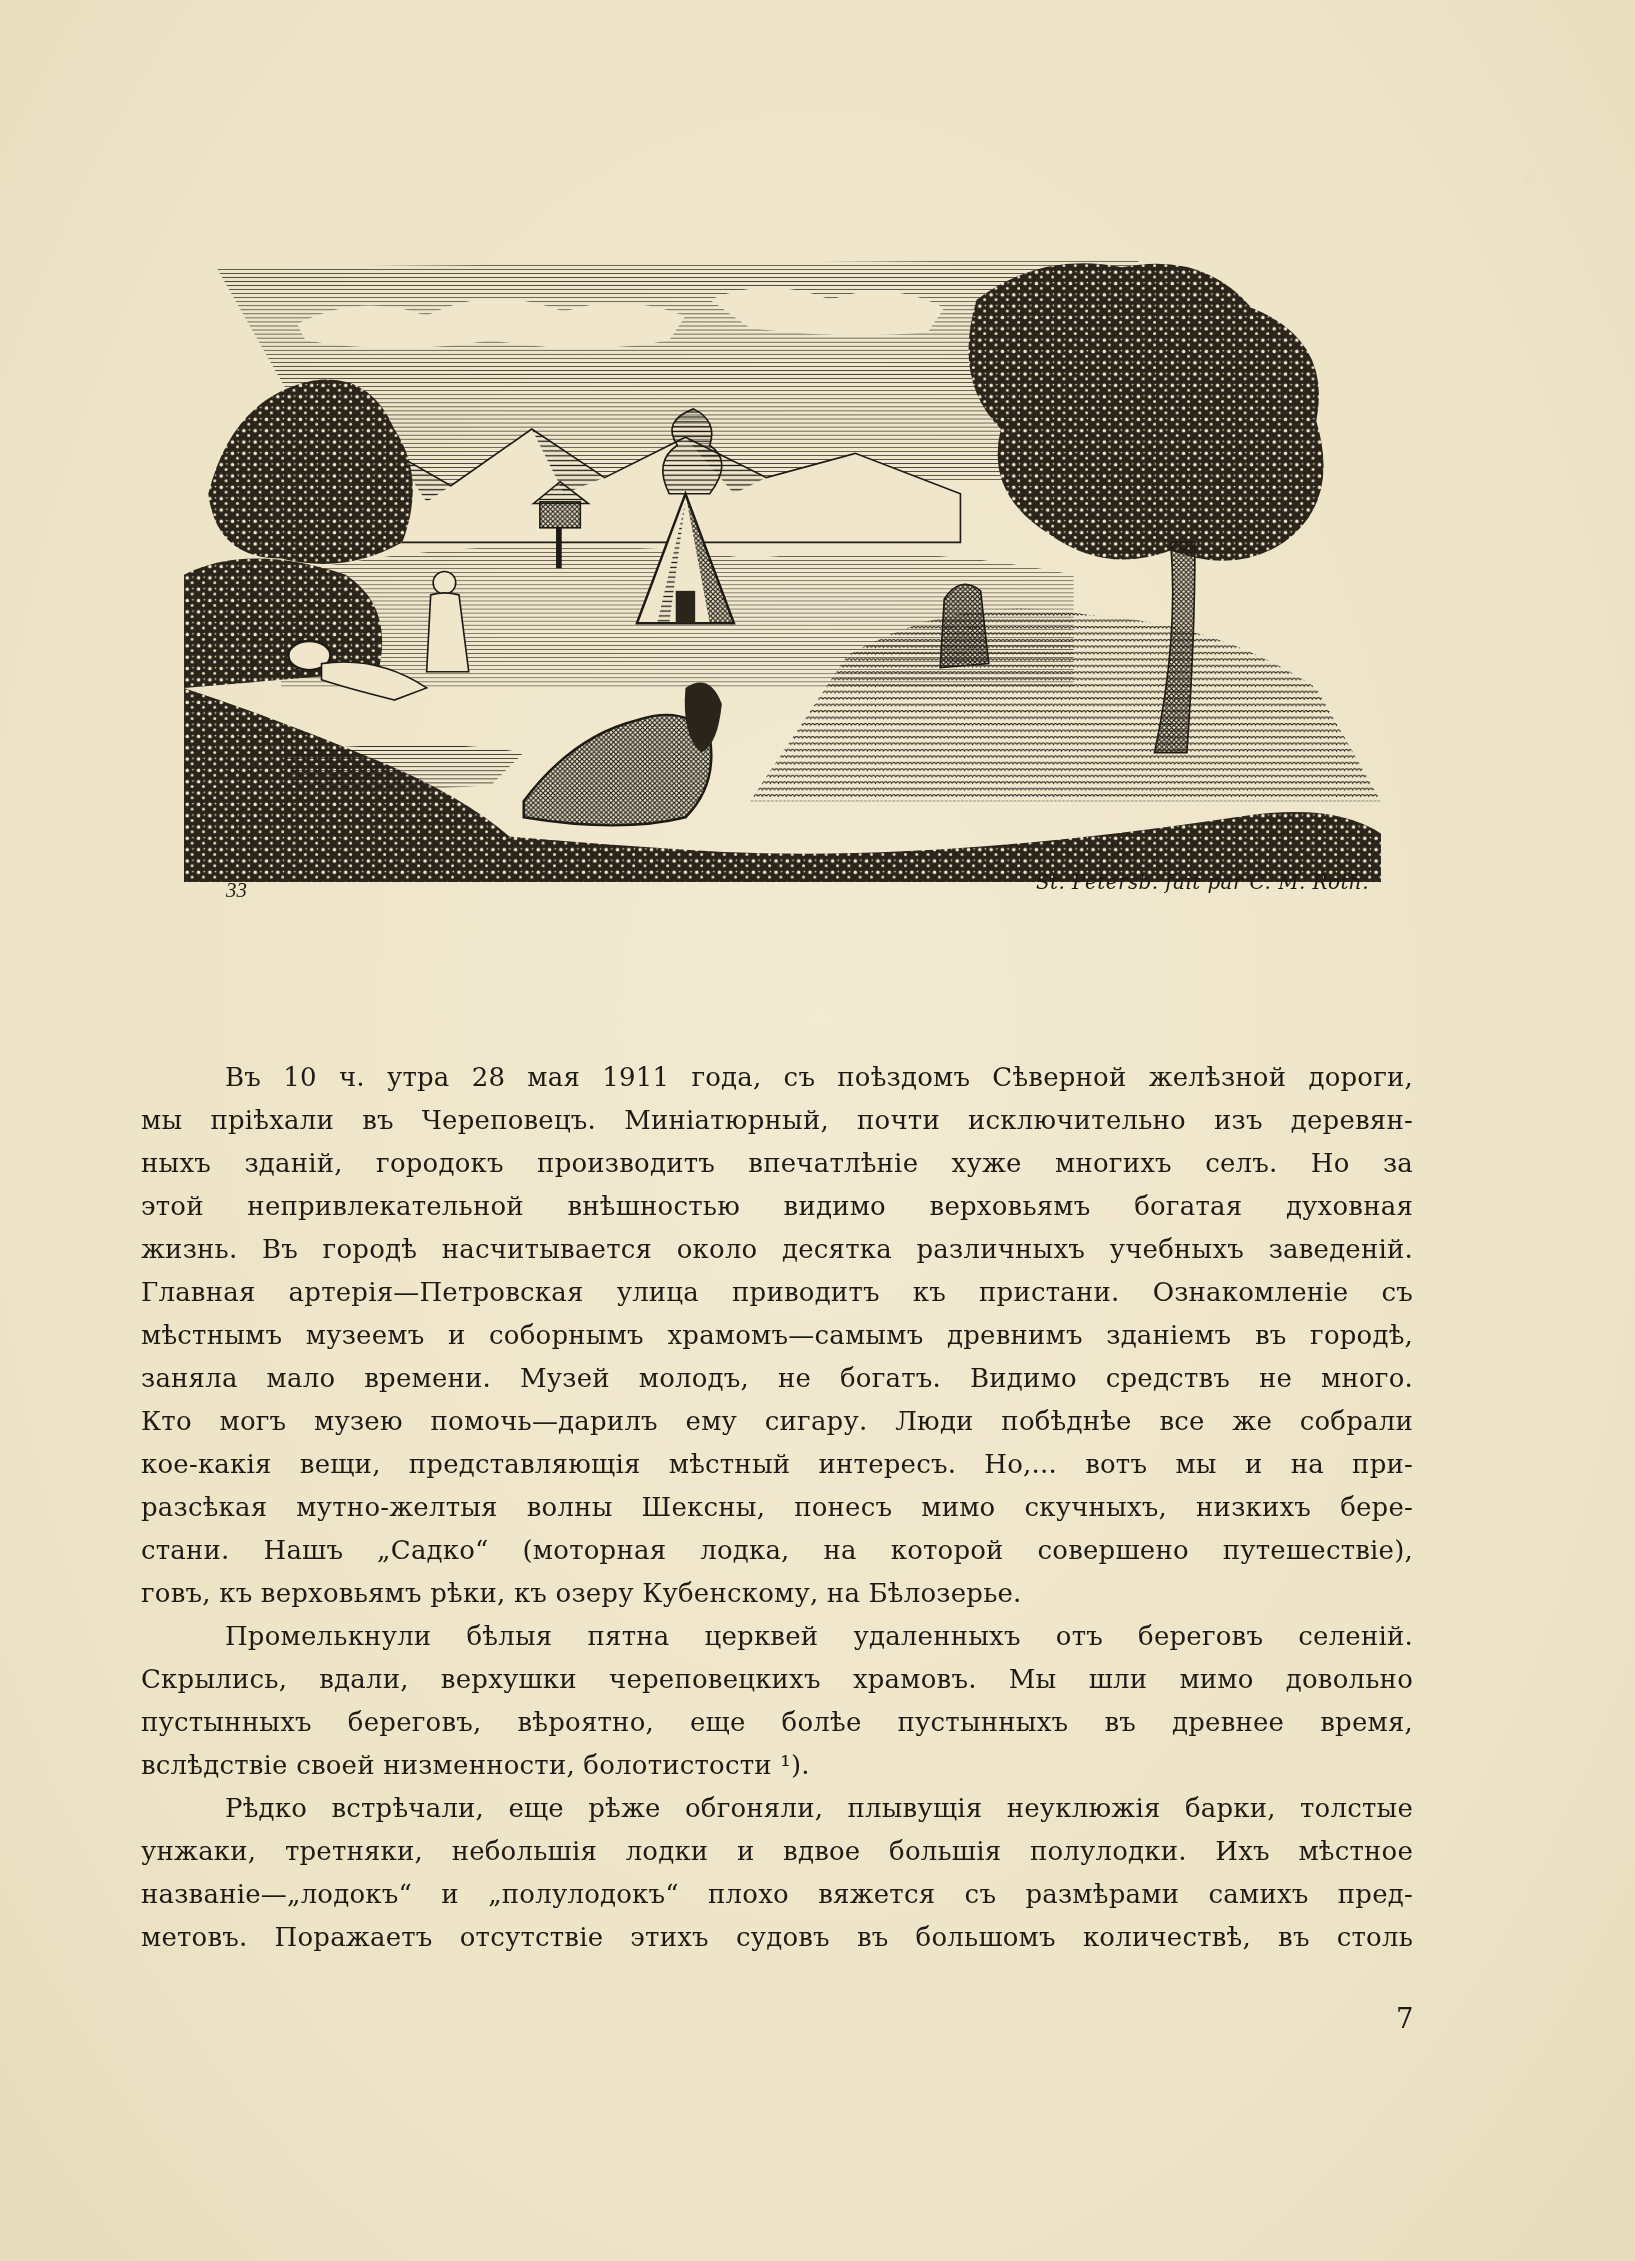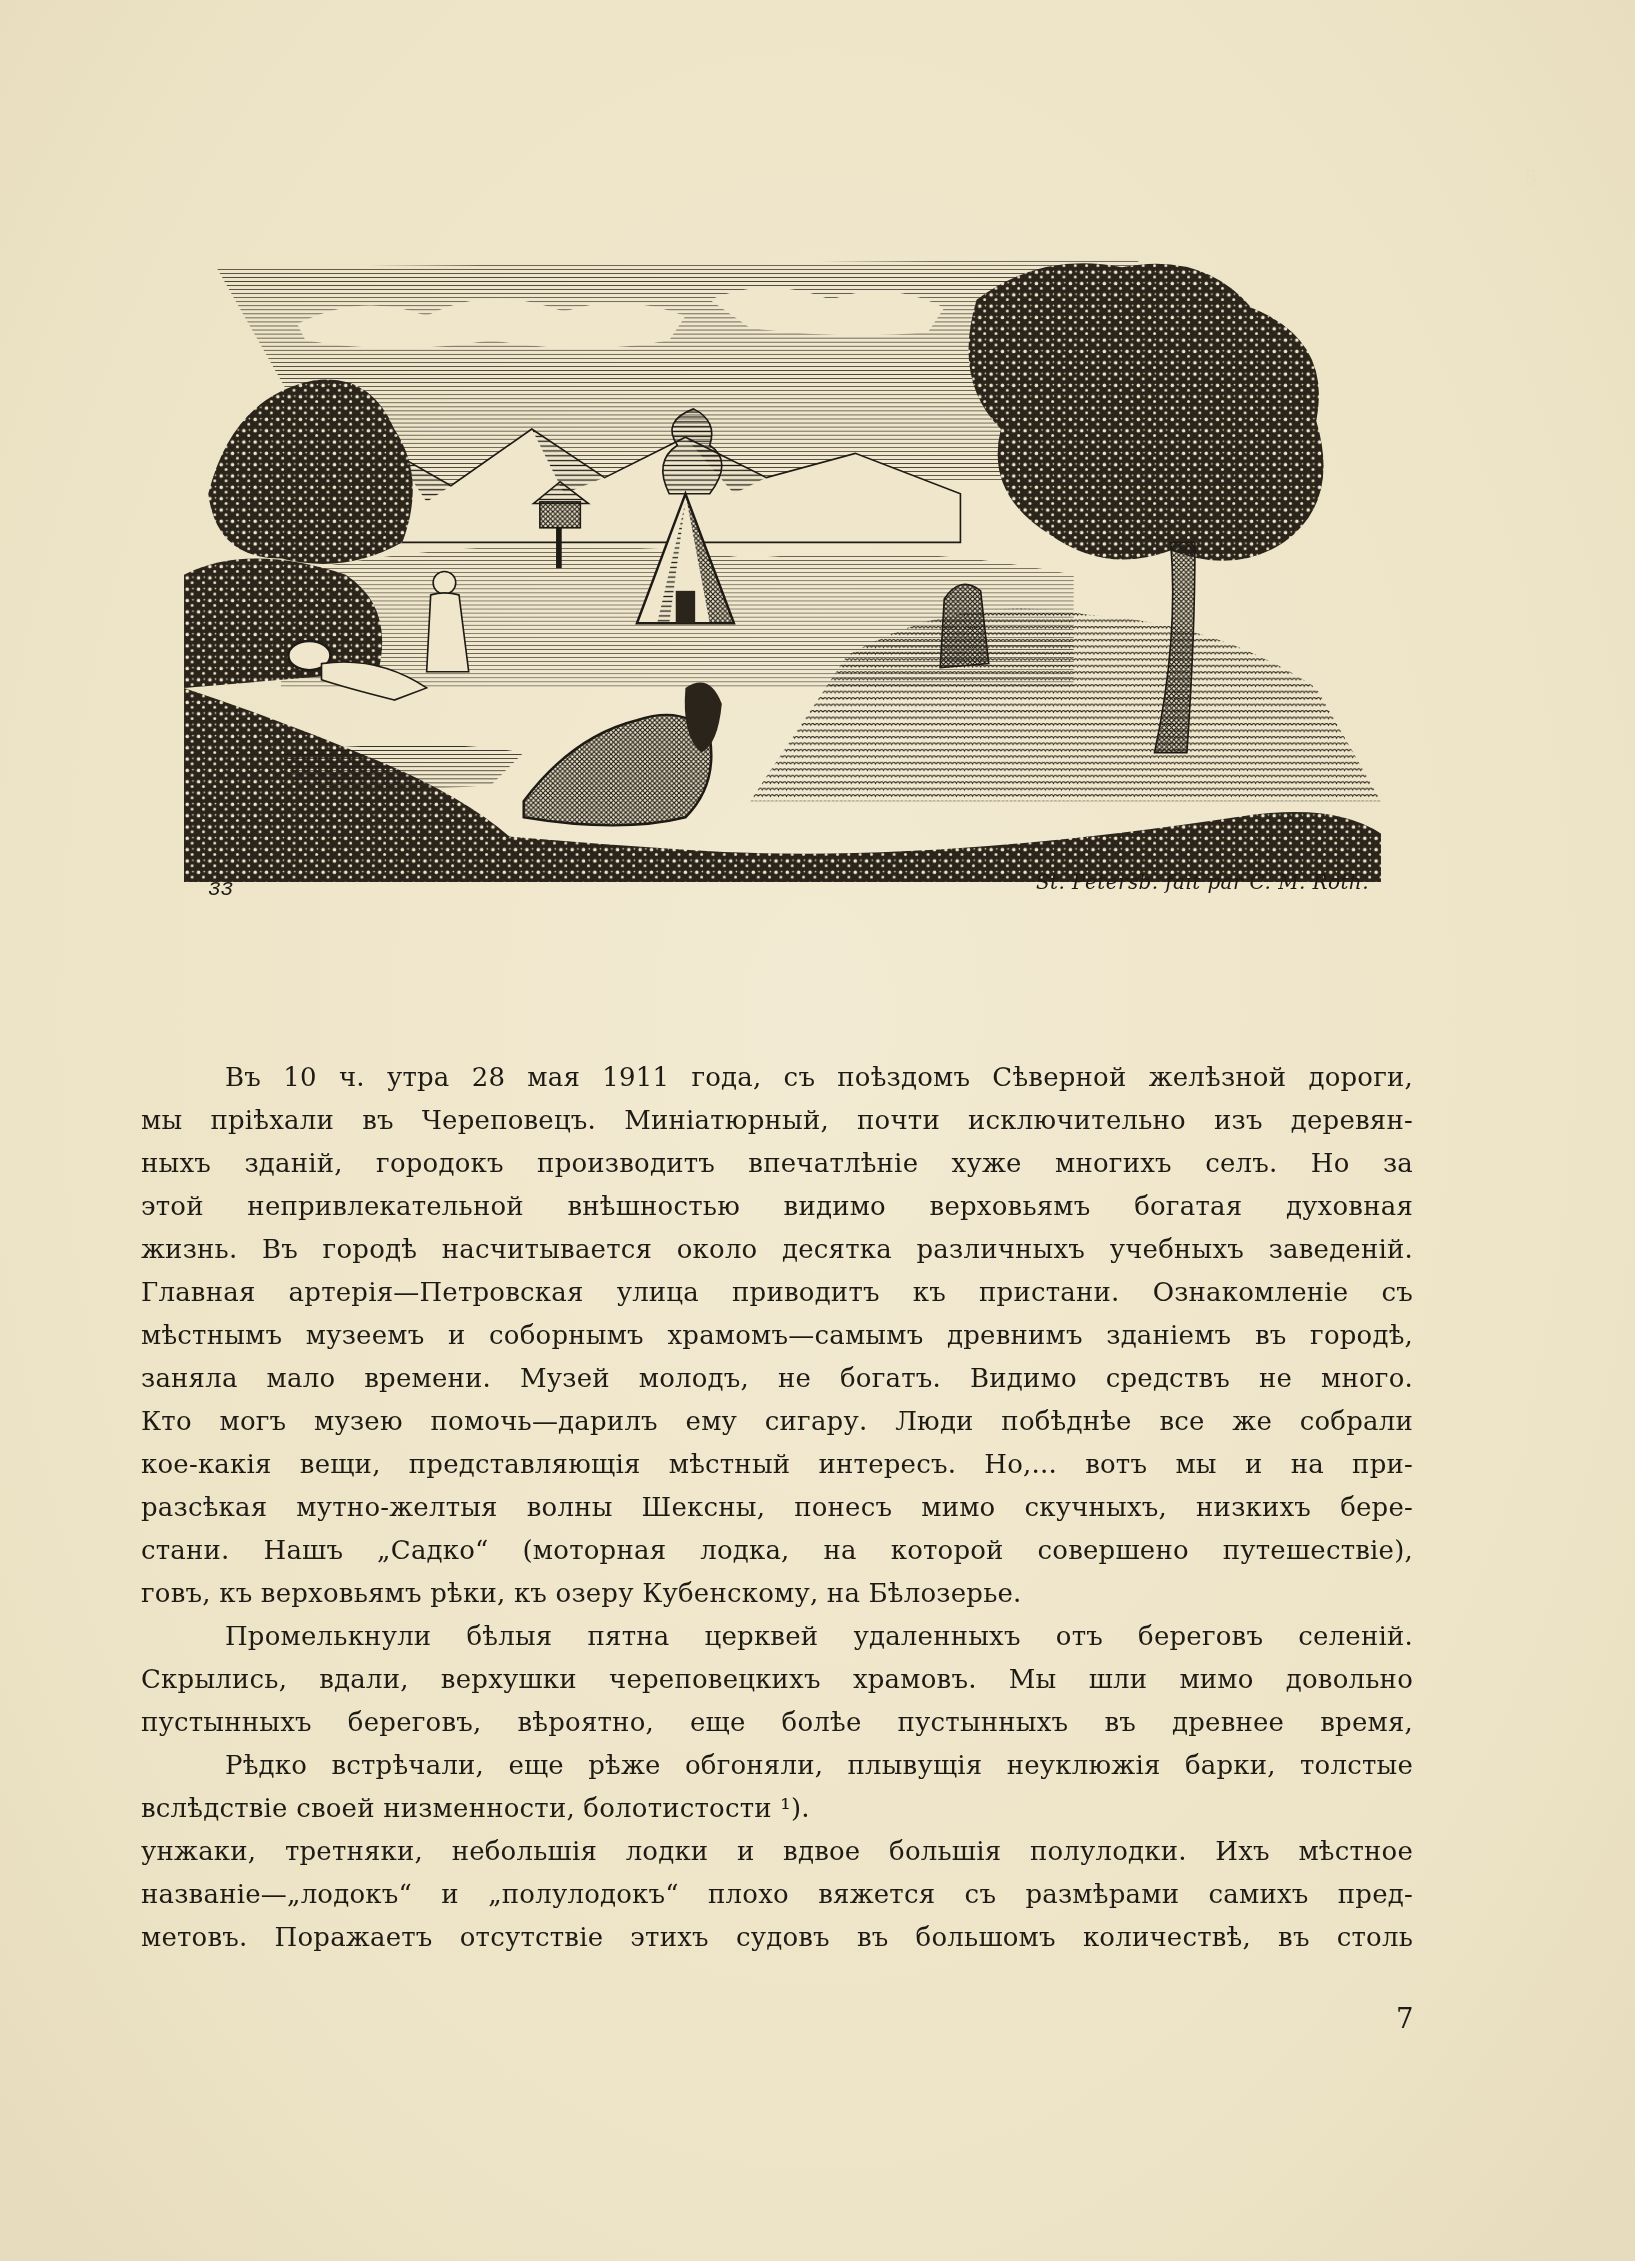--- a/index.html
+++ b/index.html
@@ -37,22 +37,22 @@
       position: absolute;
       left: 1036px; top: 870px;
       font-family: "DejaVu Serif", serif;
       font-style: italic;
       font-size: 20px;
       color: #1e1a14;
       letter-spacing: 0.4px;
     }
     .plate-mark {
       position: absolute;
-      left: 208px; top: 878px;
-      font-family: Liberation Mono, monospace;
+      left: 226px; top: 878px;
+      font-family: Liberation Serif, serif;
       font-style: italic;
       font-size: 21px;
       color: #1e1a14;
     }
     .body-text {
       position: absolute;
       left: 141px; top: 1056px;
       width: 1272px;
     }
     .line {
@@ -172,23 +172,23 @@
     <div class="line">заняла мало времени. Музей молодъ, не богатъ. Видимо средствъ не много.</div>
     <div class="line">Кто могъ музею помочь—дарилъ ему сигару. Люди побѣднѣе все же собрали</div>
     <div class="line">кое-какія вещи, представляющія мѣстный интересъ. Но,... вотъ мы и на при-</div>
     <div class="line">разсѣкая мутно-желтыя волны Шексны, понесъ мимо скучныхъ, низкихъ бере-</div>
     <div class="line">стани. Нашъ „Садко“ (моторная лодка, на которой совершено путешествіе),</div>
     <div class="line last">говъ, къ верховьямъ рѣки, къ озеру Кубенскому, на Бѣлозерье.</div>
 
     <div class="line indent">Промелькнули бѣлыя пятна церквей удаленныхъ отъ береговъ селеній.</div>
     <div class="line">Скрылись, вдали, верхушки череповецкихъ храмовъ. Мы шли мимо довольно</div>
     <div class="line">пустынныхъ береговъ, вѣроятно, еще болѣе пустынныхъ въ древнее время,</div>
+    <div class="line last">вслѣдствіе своей низменности, болотистости ¹).</div>
+
     <div class="line indent">Рѣдко встрѣчали, еще рѣже обгоняли, плывущія неуклюжія барки, толстые</div>
-
-    <div class="line last">вслѣдствіе своей низменности, болотистости ¹).</div>
     <div class="line">унжаки, третняки, небольшія лодки и вдвое большія полулодки. Ихъ мѣстное</div>
     <div class="line">названіе—„лодокъ“ и „полулодокъ“ плохо вяжется съ размѣрами самихъ пред-</div>
     <div class="line">метовъ. Поражаетъ отсутствіе этихъ судовъ въ большомъ количествѣ, въ столь</div>
   </div>
 
   <div class="page-number">7</div>
 </div>
 
 
 </body></html>

